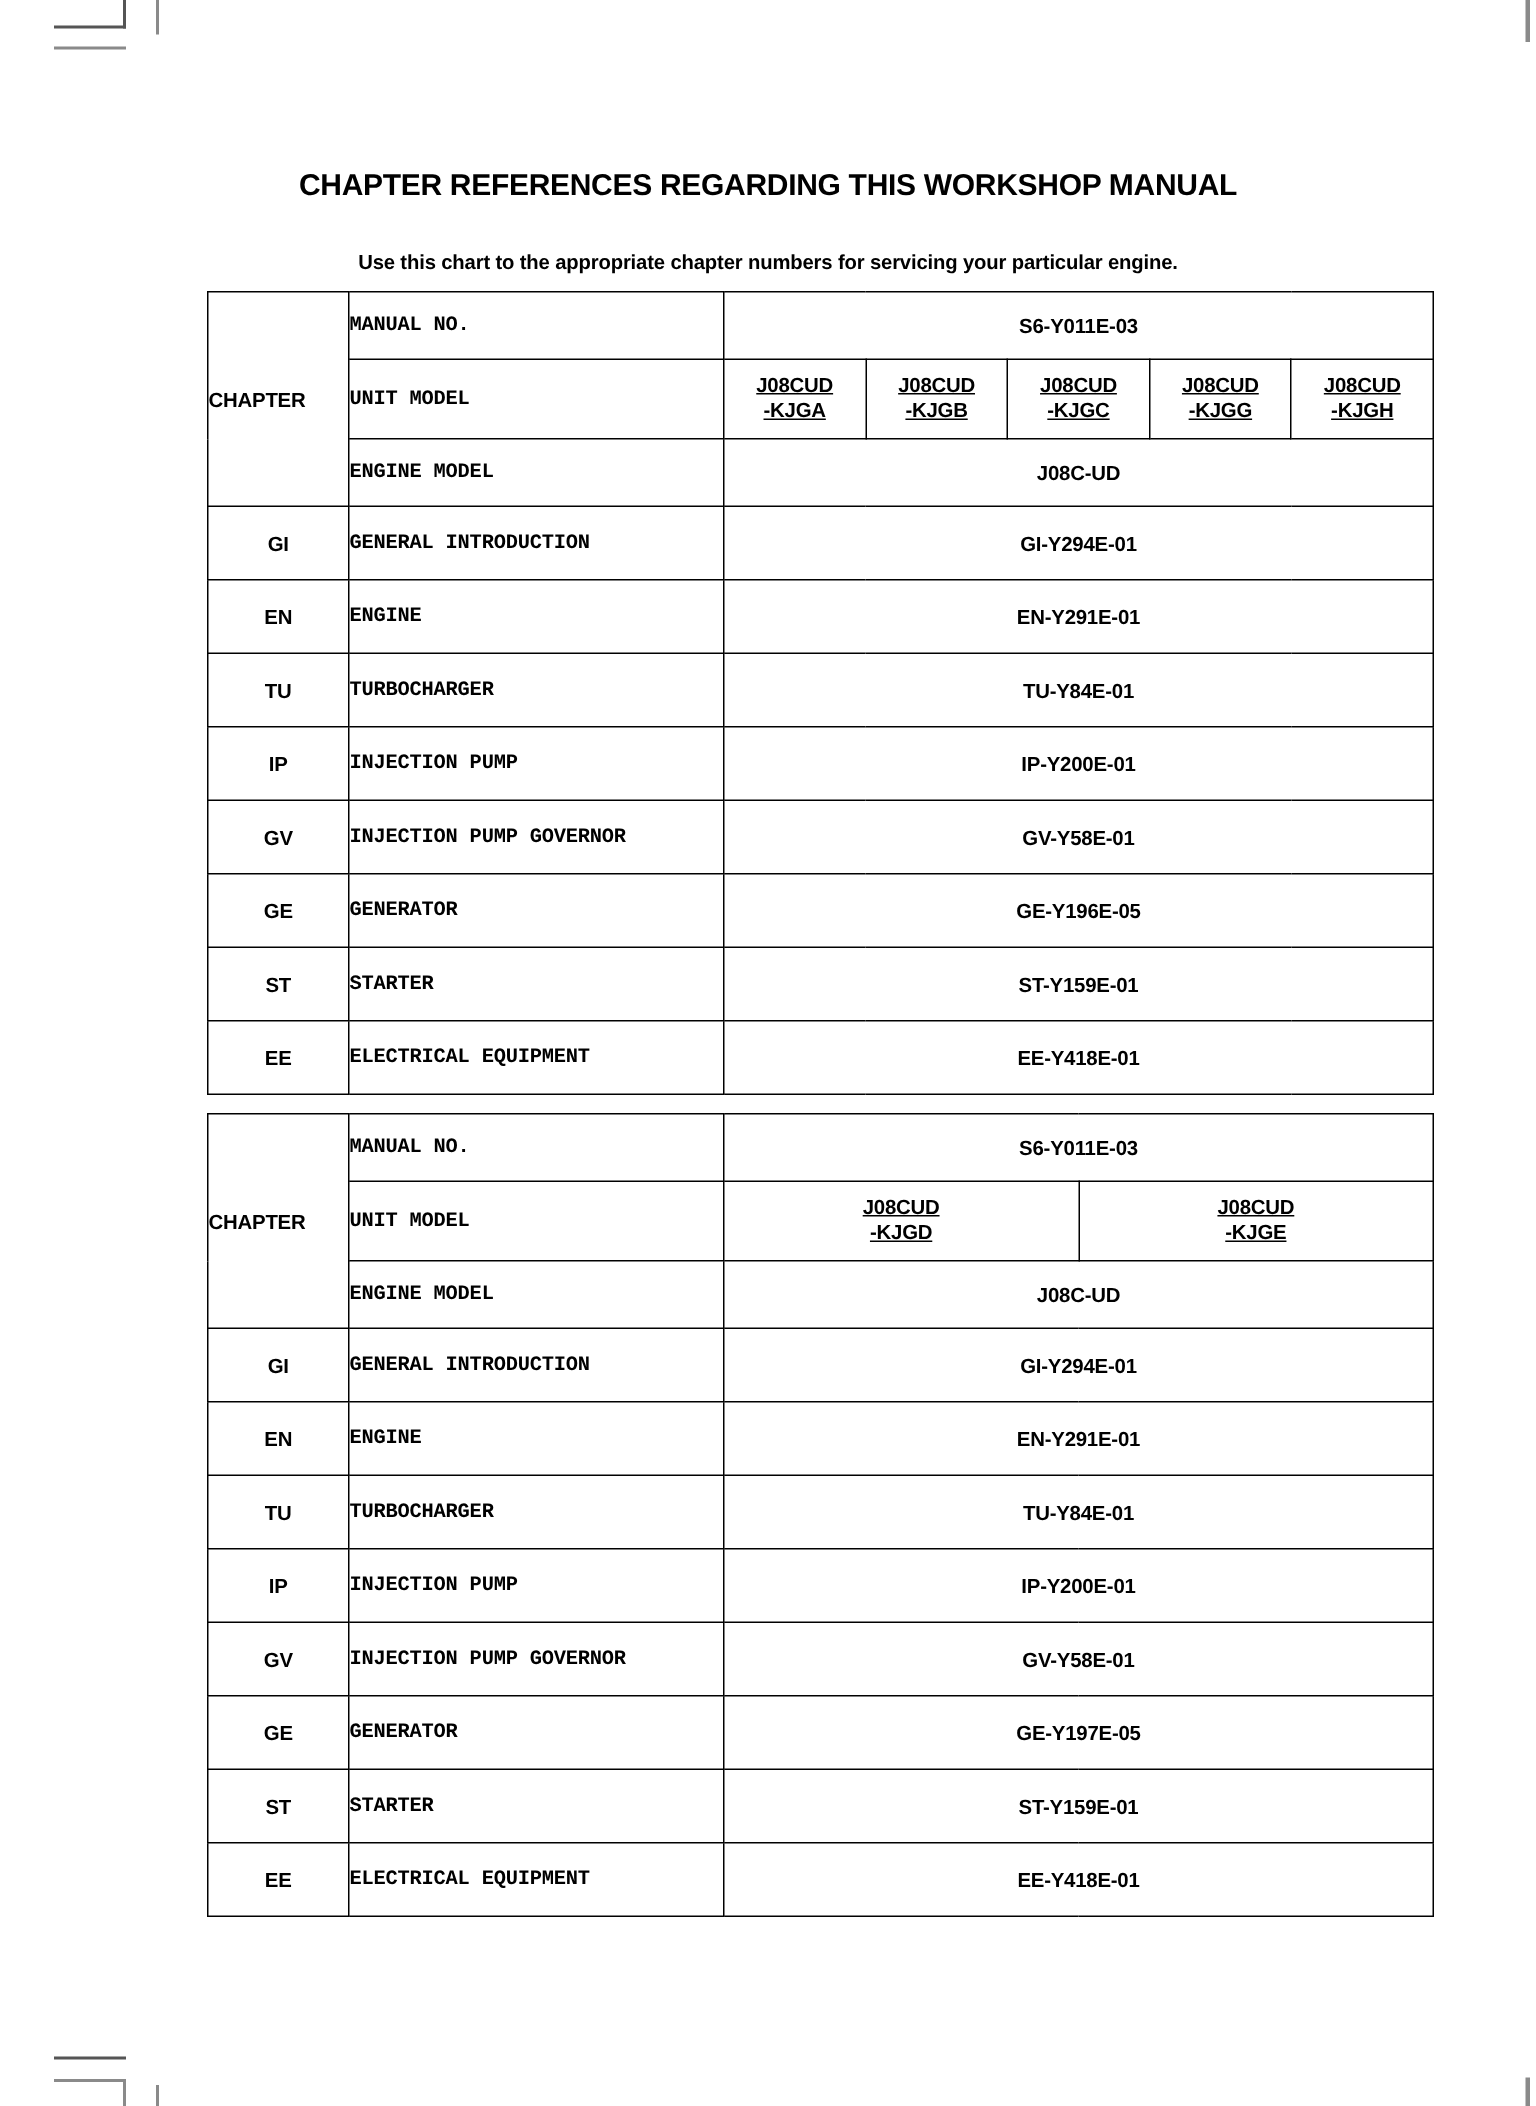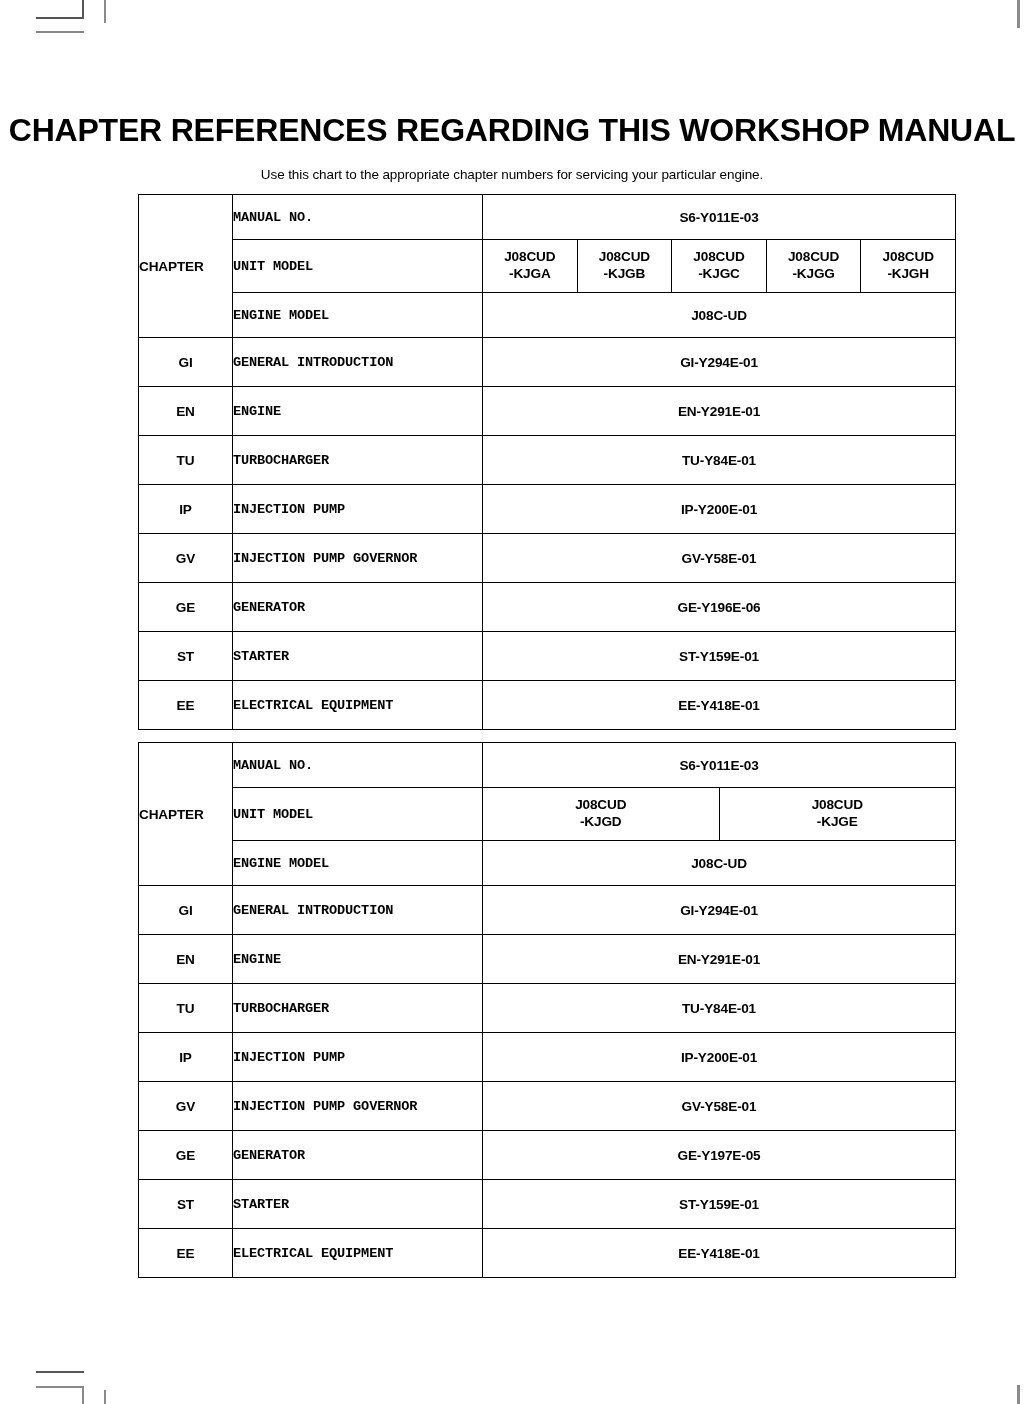--- a/index.html
+++ b/index.html
@@ -32,33 +32,33 @@
 
   .cm-tr-v  { left: 1017px; top: 0px;    width: 3px; height: 28px; }
   .cm-br-v  { left: 1017px; top: 1385px; width: 3px; height: 19px; }
 
   
   .page-title {
     position: absolute;
     left: 0; right: 0;
     top: 113px;
     text-align: center;
-    font-size: 32px;
+    font-size: 20px;
     font-weight: bold;
     letter-spacing: -0.2px;
     line-height: 1.1;
     white-space: nowrap;
   }
   .page-subtitle {
     position: absolute;
     left: 0; right: 0;
     top: 167px;
     text-align: center;
     font-size: 13.5px;
-    font-weight: normal;
+    font-weight: bold;
     letter-spacing: -0.1px;
     white-space: nowrap;
   }
 
   
   .chart-table {
     position: absolute;
     left: 138px;
     width: 818px;
     border-collapse: collapse;
@@ -88,20 +88,21 @@
     width: 249px;
     font-family: Liberation Mono, monospace;
   }
   .cell-value {
     text-align: center;
     border-radius: 15px;
   }
   .cell-model {
     text-align: center;
     line-height: 1.22;
+    text-decoration: underline;
   }
   .chapter-span {
     text-align: left;
     vertical-align: middle;
   }
   .row-data td { height: 48px; }
   .hdr-manual td  { height: 44px; }
   .hdr-unit td    { height: 52px; }
   .hdr-engine td  { height: 44px; }
 </style>
@@ -180,21 +181,21 @@
       <td class="cell-value" colspan="5">IP-Y200E-01</td>
     </tr>
     <tr class="row-data">
       <td class="cell-chapter">GV</td>
       <td class="cell-label">INJECTION PUMP GOVERNOR</td>
       <td class="cell-value" colspan="5">GV-Y58E-01</td>
     </tr>
     <tr class="row-data">
       <td class="cell-chapter">GE</td>
       <td class="cell-label">GENERATOR</td>
-      <td class="cell-value" colspan="5">GE-Y196E-06</td>
+      <td class="cell-value" colspan="5">GE-Y196E-05</td>
     </tr>
     <tr class="row-data">
       <td class="cell-chapter">ST</td>
       <td class="cell-label">STARTER</td>
       <td class="cell-value" colspan="5">ST-Y159E-01</td>
     </tr>
     <tr class="row-data">
       <td class="cell-chapter">EE</td>
       <td class="cell-label">ELECTRICAL EQUIPMENT</td>
       <td class="cell-value" colspan="5">EE-Y418E-01</td>

